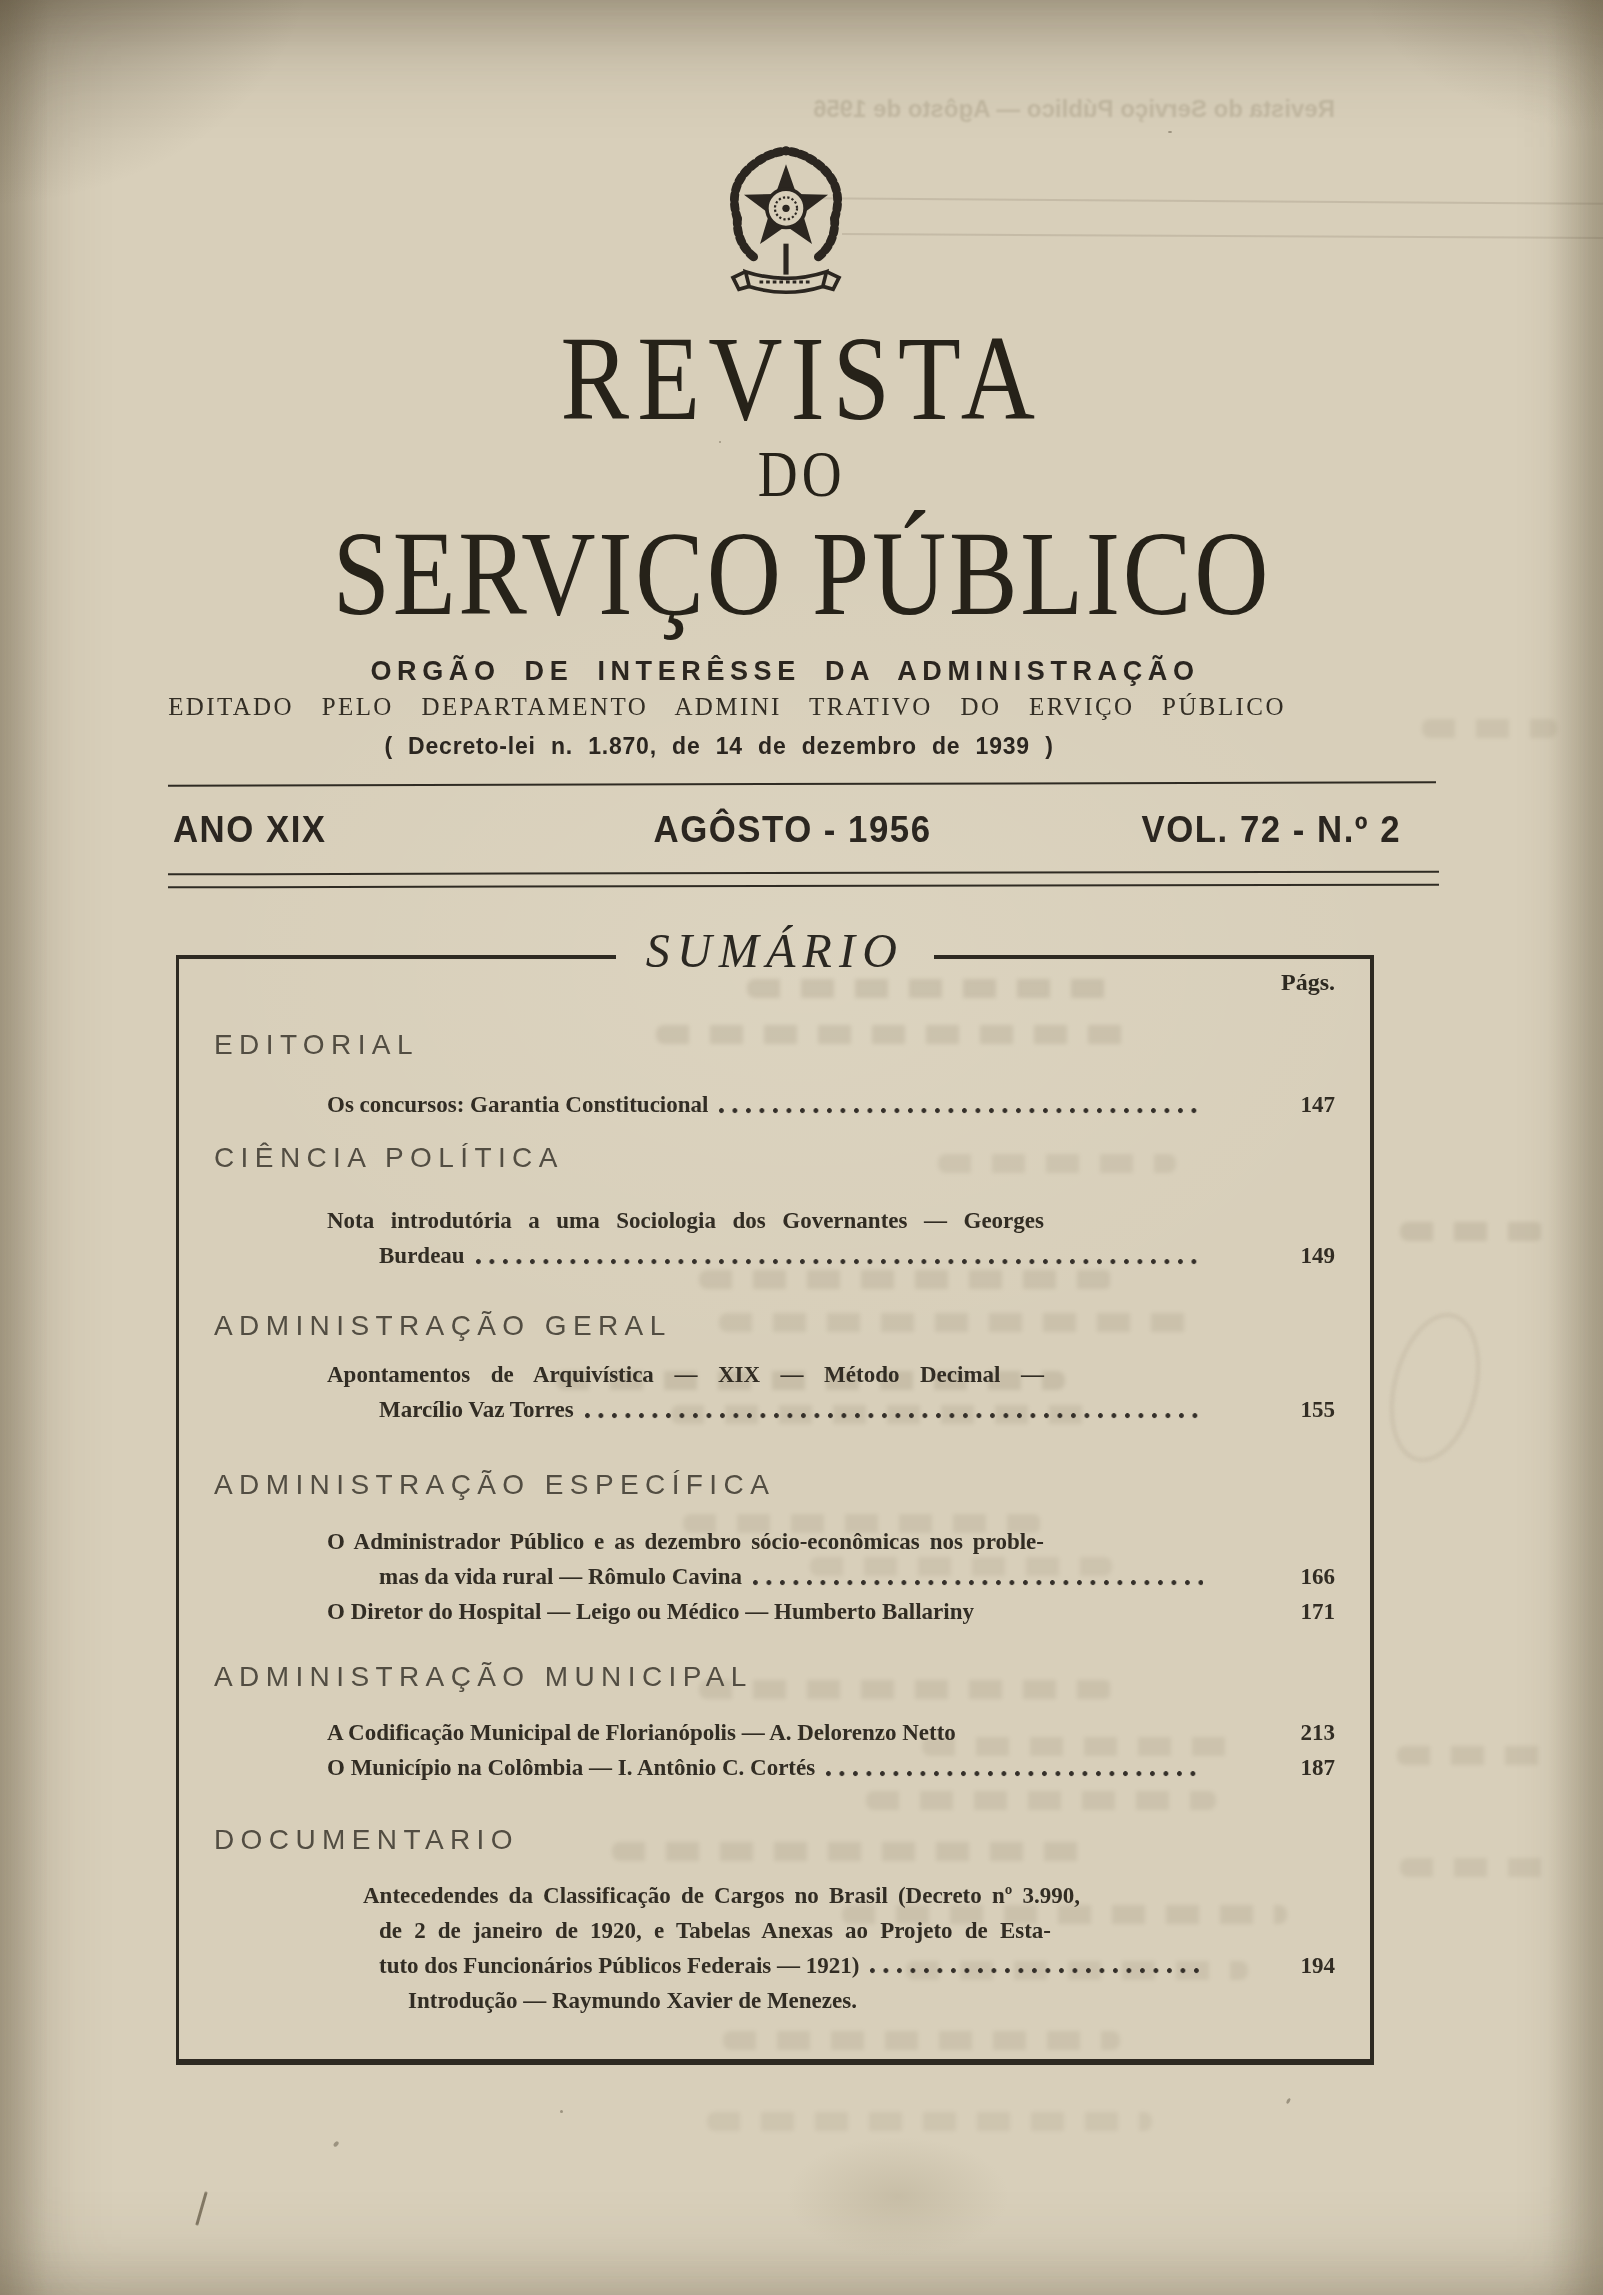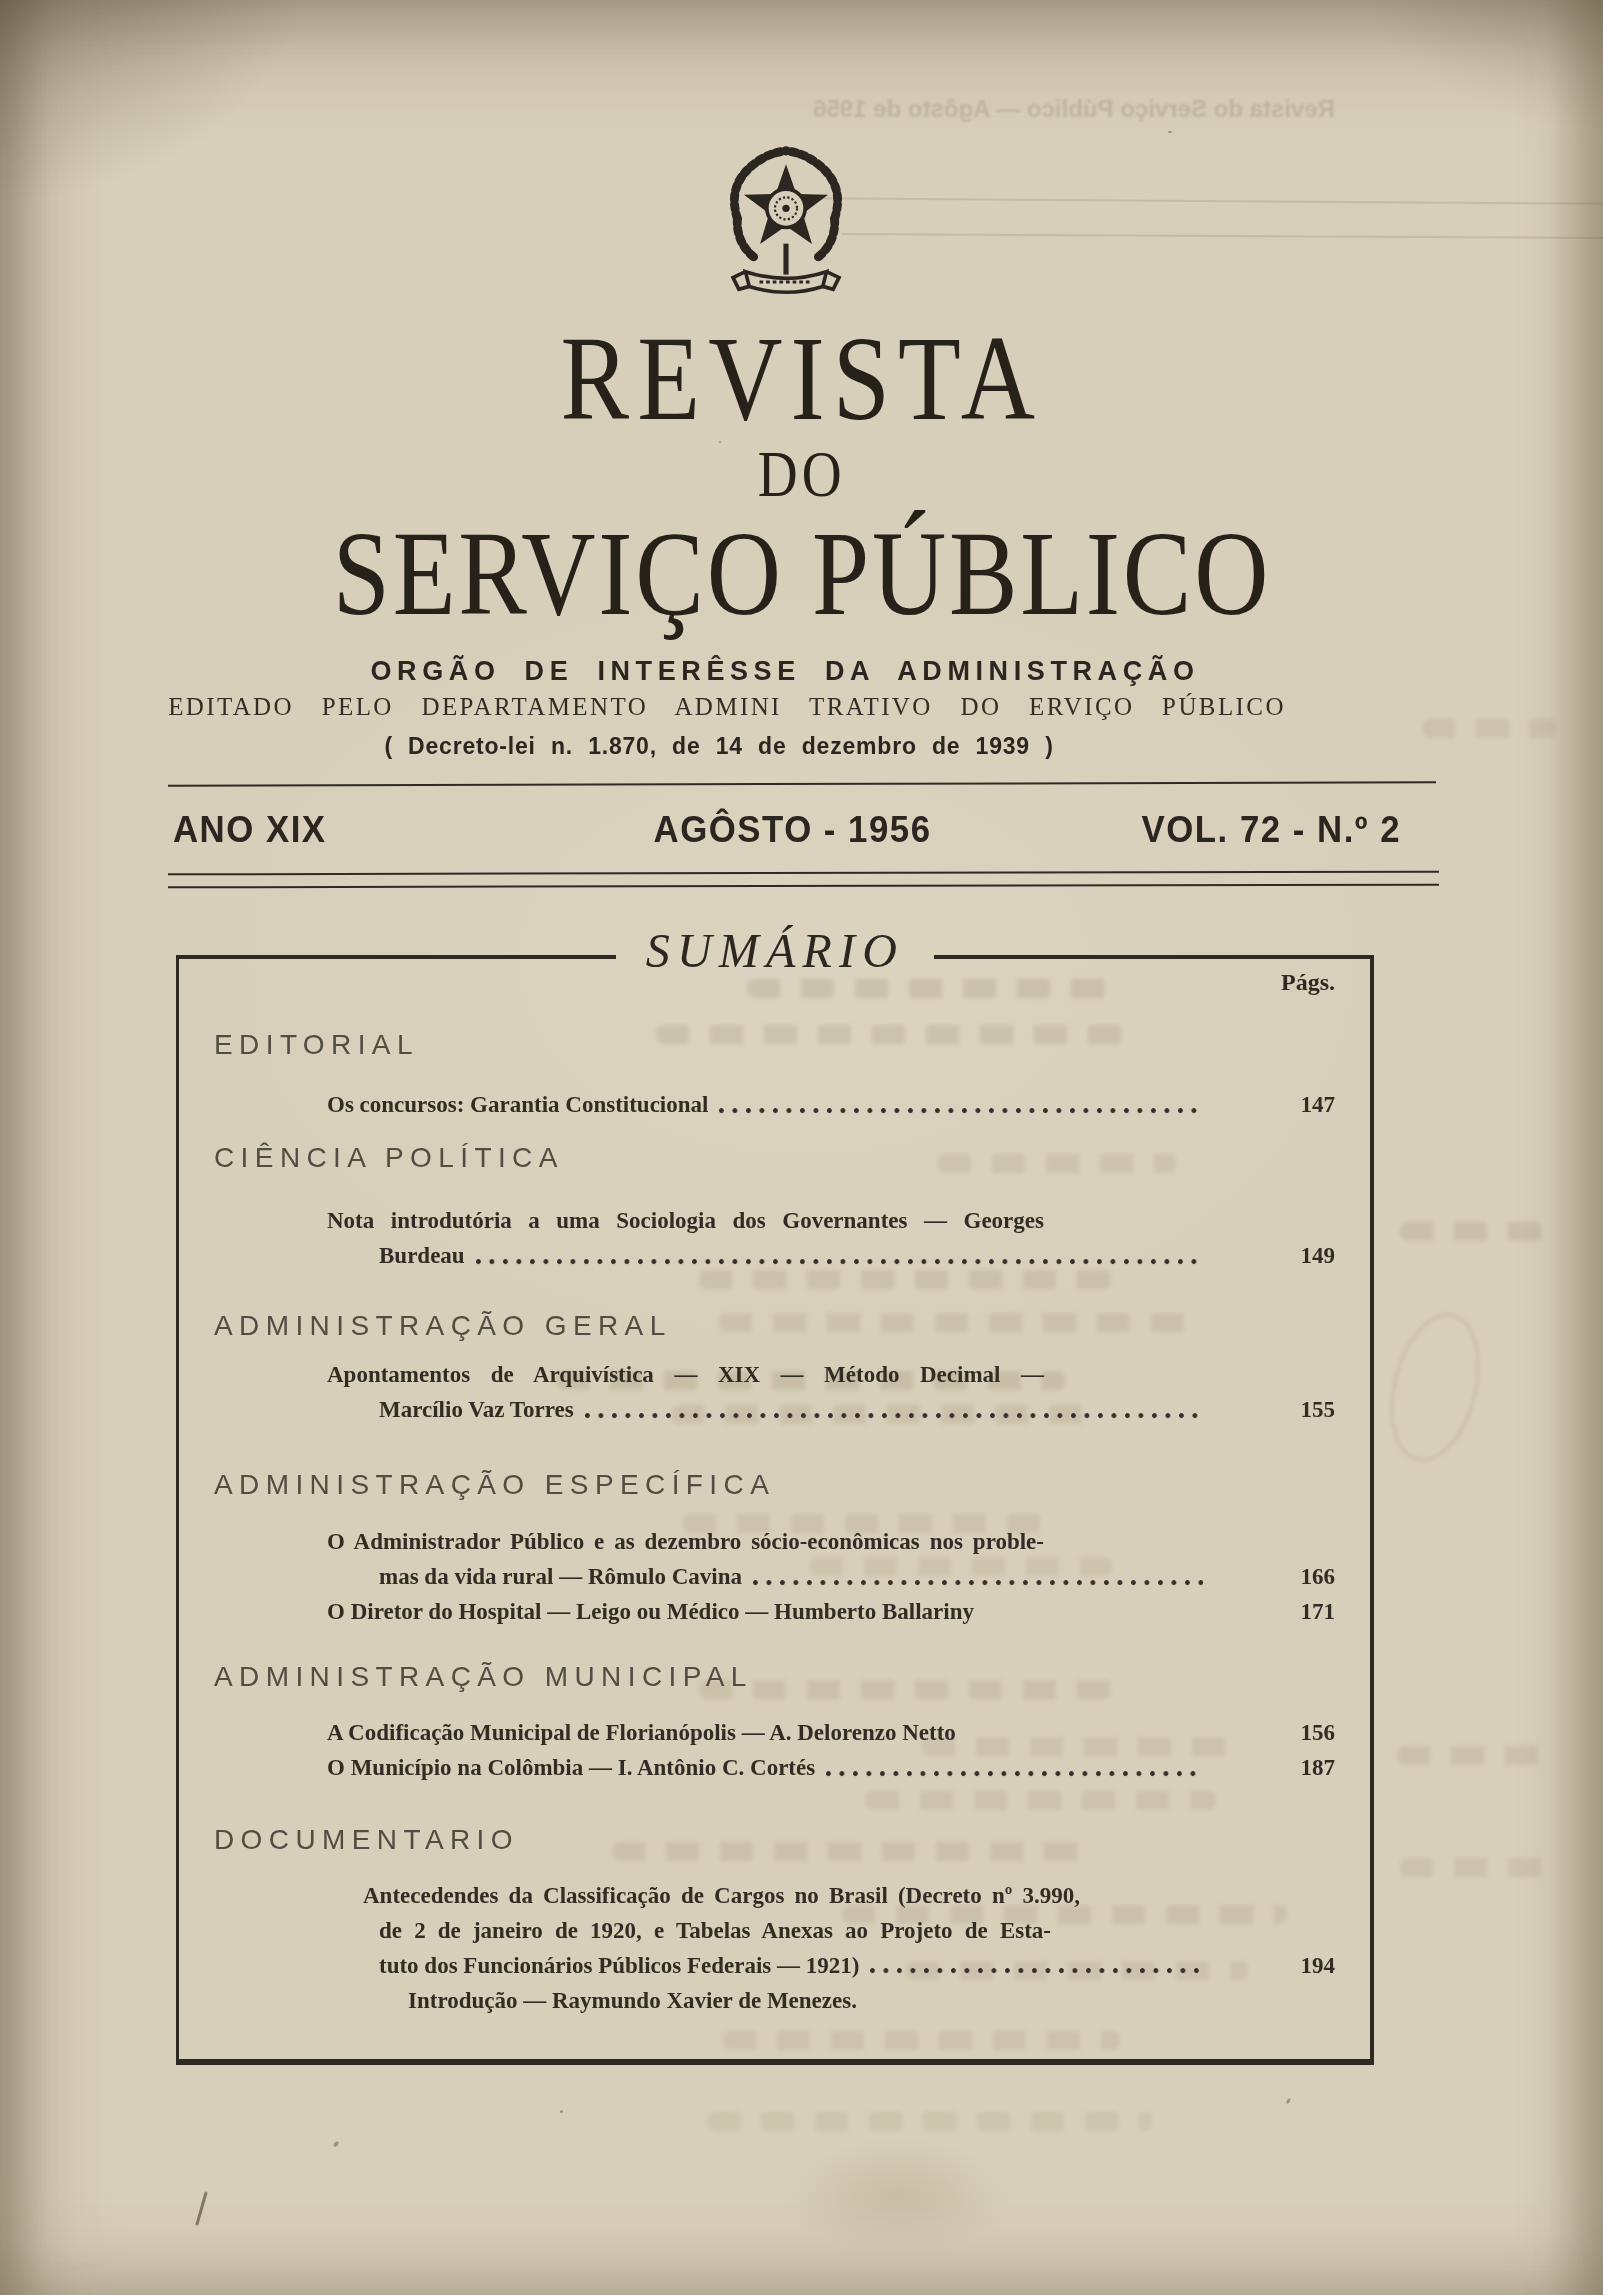--- a/index.html
+++ b/index.html
@@ -201,21 +201,21 @@
         </div>
         <div class="toc-row ind-1">
           <span class="toc-text">O Diretor do Hospital — Leigo ou Médico — Humberto Ballariny</span>
           <span class="gap"></span>
           <span class="page-num">171</span>
         </div>
         <div class="sec-h" style="margin-top: 30px;">ADMINISTRAÇÃO MUNICIPAL</div>
         <div class="toc-row ind-1" style="margin-top: 20.7px;">
           <span class="toc-text">A Codificação Municipal de Florianópolis — A. Delorenzo Netto</span>
           <span class="gap"></span>
-          <span class="page-num">156</span>
+          <span class="page-num">213</span>
         </div>
         <div class="toc-row ind-1">
           <span class="toc-text">O Município na Colômbia — I. Antônio C. Cortés</span>
           <span class="dots"></span>
           <span class="page-num">187</span>
         </div>
         <div class="sec-h" style="margin-top: 37px;">DOCUMENTARIO</div>
         <div class="toc-row ind-1 justify" style="margin-top: 20.7px; margin-left: 36px;">
           <span class="toc-text">Antecedendes da Classificação de Cargos no Brasil (Decreto nº 3.990,</span>
         </div>

